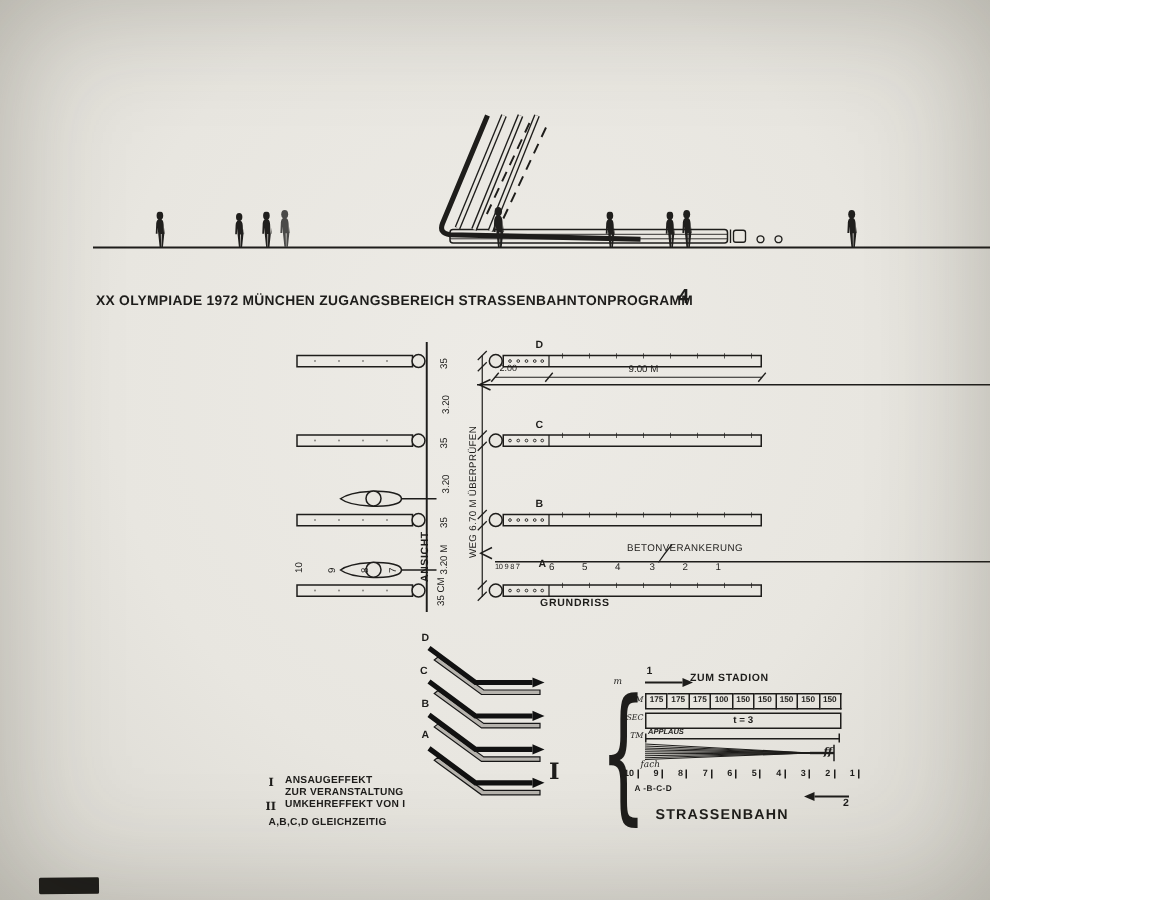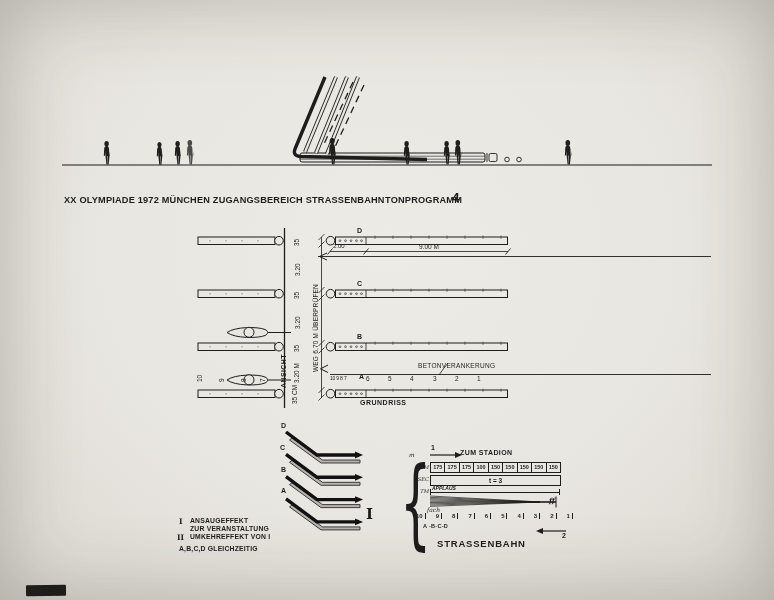--- a/index.html
+++ b/index.html
@@ -1,17 +1,17 @@
 <!DOCTYPE html>
 <html><head>
 <meta charset="utf-8">
 <style>
   html,body{margin:0;padding:0;}
   #page{
-    position:relative;width:774px;height:600px;overflow:hidden;
+    position:relative;width:660px;height:600px;overflow:hidden;
     background:radial-gradient(ellipse at 50% 42%, #edebe6 0%, #e8e6e0 55%, #d9d7d0 100%);
     font-family:"Liberation Sans",sans-serif;color:#1e1d1b;
   }
   .t{position:absolute;white-space:nowrap;color:#1e1d1b;font-family:"Liberation Sans",sans-serif;}
   .b{font-weight:bold;}
   .rot{transform:rotate(-90deg);transform-origin:0 100%;height:8px;line-height:8px;}
   .ser{font-family:"DejaVu Serif",serif;}
   .it{font-style:italic;}
   svg{position:absolute;overflow:visible;}
   .cellrow{position:absolute;display:flex;}

